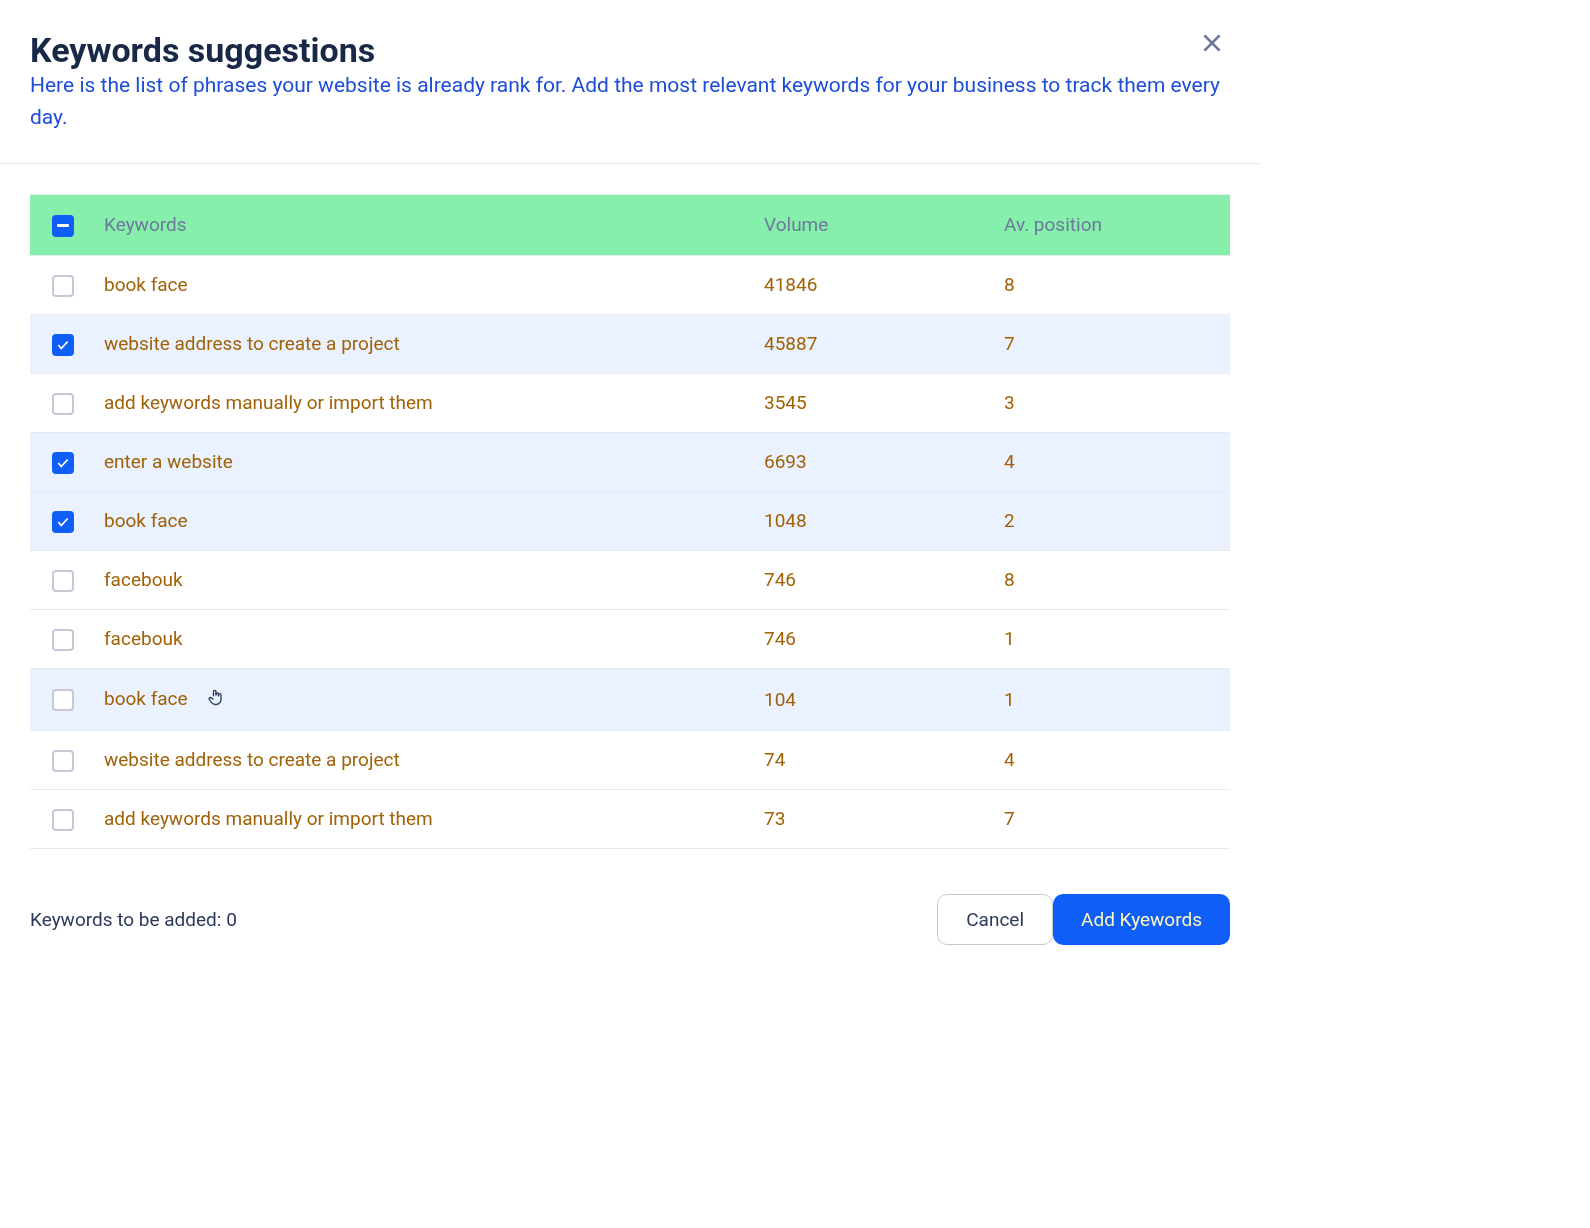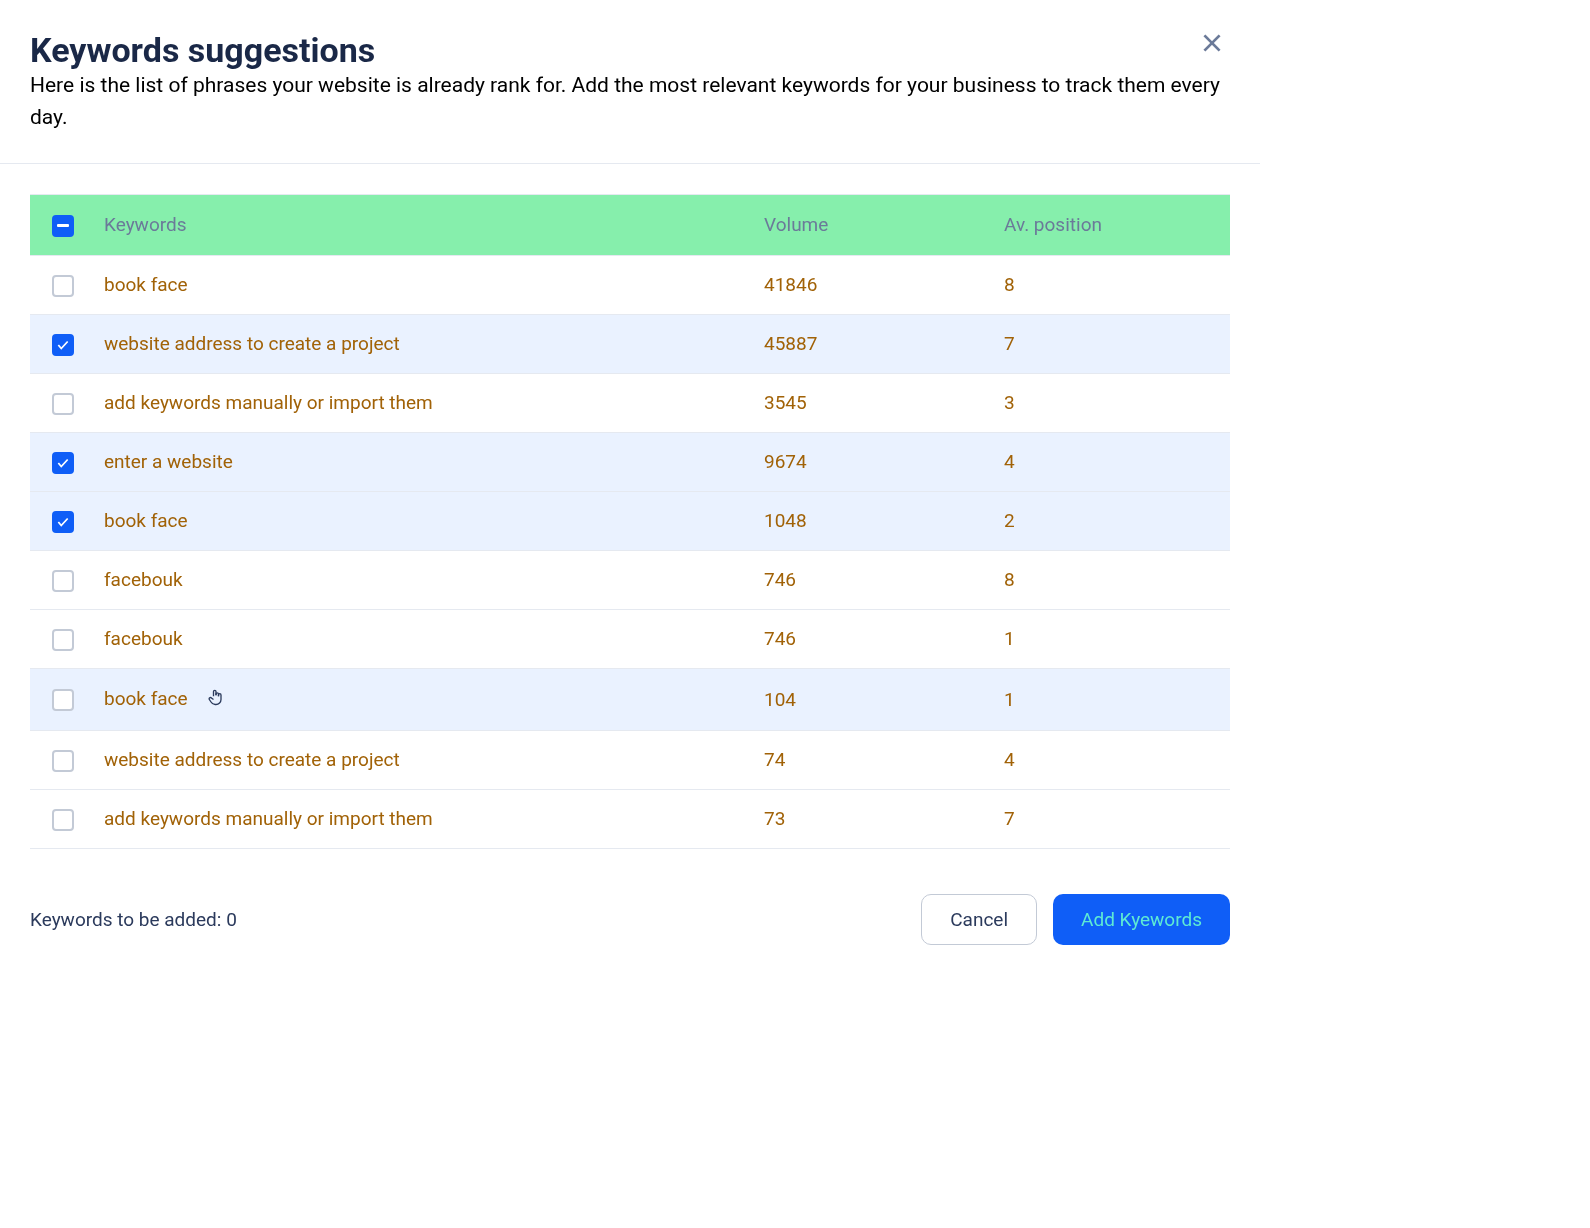--- a/index.html
+++ b/index.html
@@ -27,21 +27,21 @@
       stroke: #6b7a99;
       stroke-width: 2.5;
     }
     .title {
       font-size: 34px;
       font-weight: 700;
       color: #1a2847;
     }
     .subtitle {
       font-size: 21px;
-      color: #000000;
+      color: #1d4ed8;
       line-height: 1.5;
       margin-bottom: 30px;
     }
     .divider-full {
       border: none;
       border-top: 1px solid #e5e9f0;
       margin: 0 -30px 30px -30px;
     }
     .table {
       width: 100%;
@@ -129,39 +129,38 @@
       justify-content: space-between;
       margin-top: 45px;
     }
     .footer-text {
       font-size: 19px;
       color: #2b3a5c;
       text-align: right;
     }
     .footer-actions {
       display: flex;
-      gap: 16px;
       padding-left: 25px;
     }
     .btn {
       font-size: 19px;
       padding: 13px 28px;
       border-radius: 10px;
       cursor: pointer;
       border: none;
       font-family: inherit;
     }
     .btn-secondary {
       background: #fff;
       color: #2b3a5c;
       border: 1.5px solid #c3cad6;
     }
     .btn-primary {
       background: #0f5ef7;
-      color: #5eead4;
+      color: #fef9c3;
     }
   </style>
 </head>
 <body>
 
 <div class="modal">
 
   <div class="close-btn">
     <svg viewBox="0 0 24 24">
         <line x1="5" y1="5" x2="19" y2="19"></line>
@@ -210,21 +209,21 @@
           <td>3545</td>
           <td>3</td>
         </tr>
         <tr class="selected">
           <td class="cell-check"><span class="checkbox checked">
               <svg viewBox="0 0 24 24">
                 <polyline points="4,12 9,18 20,6"></polyline>
               </svg>
             </span></td>
           <td><span>enter a website</span></td>
-          <td>9674</td>
+          <td>6693</td>
           <td>4</td>
         </tr>
         <tr class="selected">
           <td class="cell-check"><span class="checkbox checked">
               <svg viewBox="0 0 24 24">
                 <polyline points="4,12 9,18 20,6"></polyline>
               </svg>
             </span></td>
           <td><span>book face</span></td>
           <td>1048</td>

